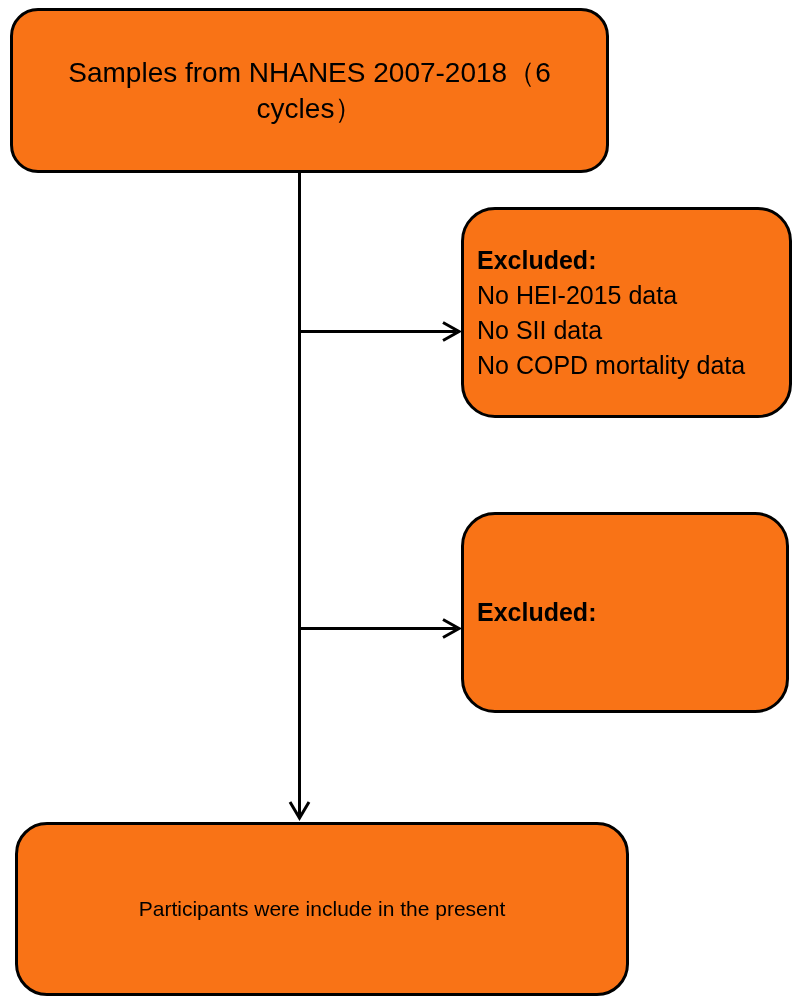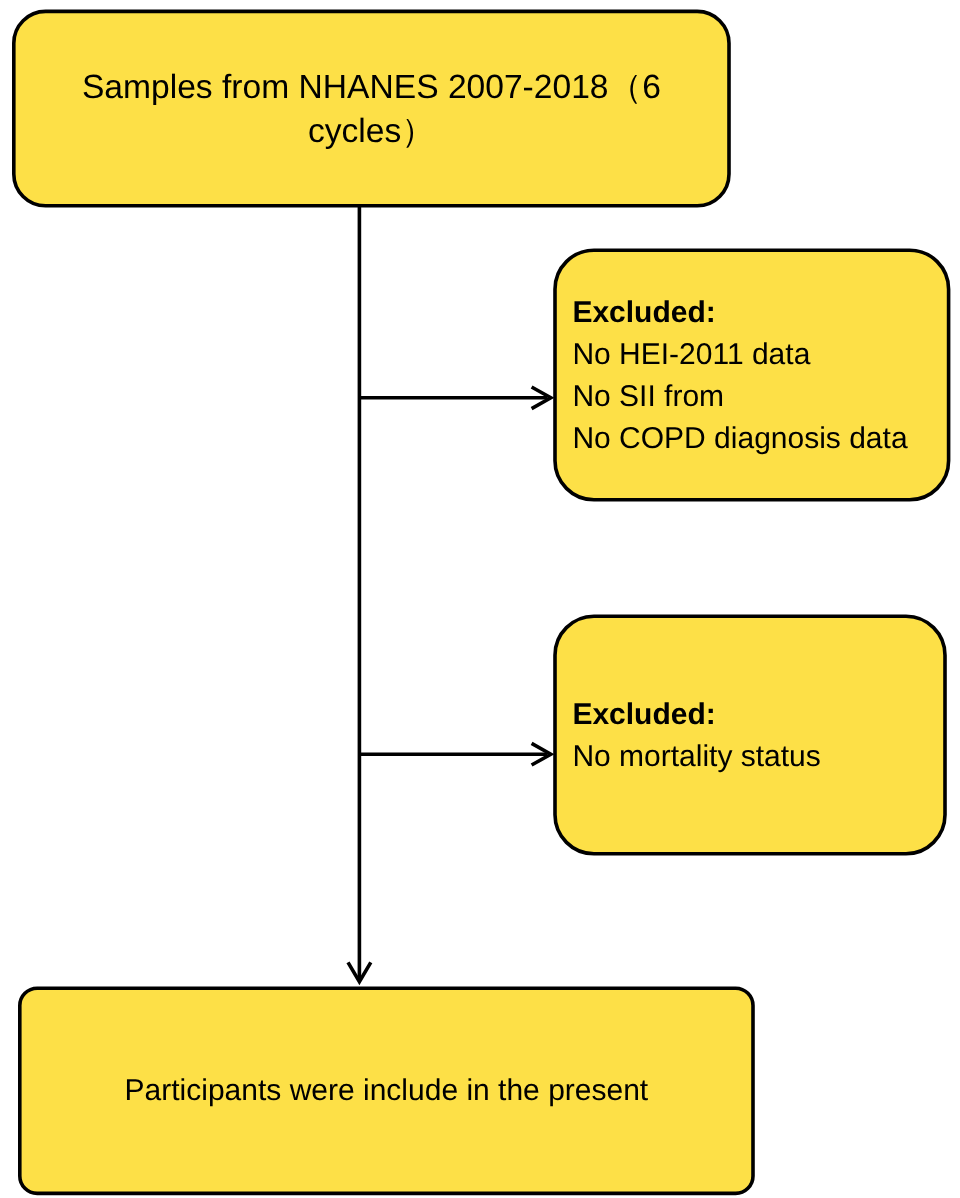--- a/index.html
+++ b/index.html
@@ -21,21 +21,21 @@
     left: 0;
     top: 0;
     width: 800px;
     height: 998px;
     z-index: 1;
   }
   .box {
     position: absolute;
     box-sizing: border-box;
     border: 3.5px solid #000000;
-    background: #fde047;
+    background: #f97316;
     z-index: 2;
     display: flex;
     flex-direction: column;
     justify-content: center;
   }
   .box.centered {
     align-items: center;
     text-align: center;
   }
   .top-box {
@@ -67,22 +67,22 @@
     font-size: 25px;
     line-height: 35px;
     padding-left: 13px;
     text-align: left;
   }
   .bottom-box {
     left: 15px;
     top: 822px;
     width: 614px;
     height: 174px;
-    border-radius: 16px;
-    font-size: 25px;
+    border-radius: 32px;
+    font-size: 21px;
     line-height: 36px;
   }
   .excl-title {
     font-weight: 700;
   }
 </style>
 </head>
 <body>
 
 <div class="canvas">
@@ -99,27 +99,26 @@
     <line x1="299.5" y1="628.5" x2="456" y2="628.5" stroke="#000000" stroke-width="3"></line>
     <polyline points="443,619.5 459,628.5 443,637.5" stroke="#000000" stroke-width="3" fill="none"></polyline>
   </svg>
 
   <div class="box centered top-box">
     <div>Samples from NHANES 2007-2018（6 cycles）</div>
   </div>
 
   <div class="box exclusion-box-1">
     <div class="excl-title">Excluded:</div>
-    <div>No HEI-2011 data</div>
-    <div>No SII from</div>
-    <div>No COPD diagnosis data</div>
+    <div>No HEI-2015 data</div>
+    <div>No SII data</div>
+    <div>No COPD mortality data</div>
   </div>
 
   <div class="box exclusion-box-2">
     <div class="excl-title">Excluded:</div>
-    <div>No mortality status</div>
   </div>
 
   <div class="box centered bottom-box">
     <div>Participants were include in the present</div>
   </div>
 
 </div>
 
 </body></html>

